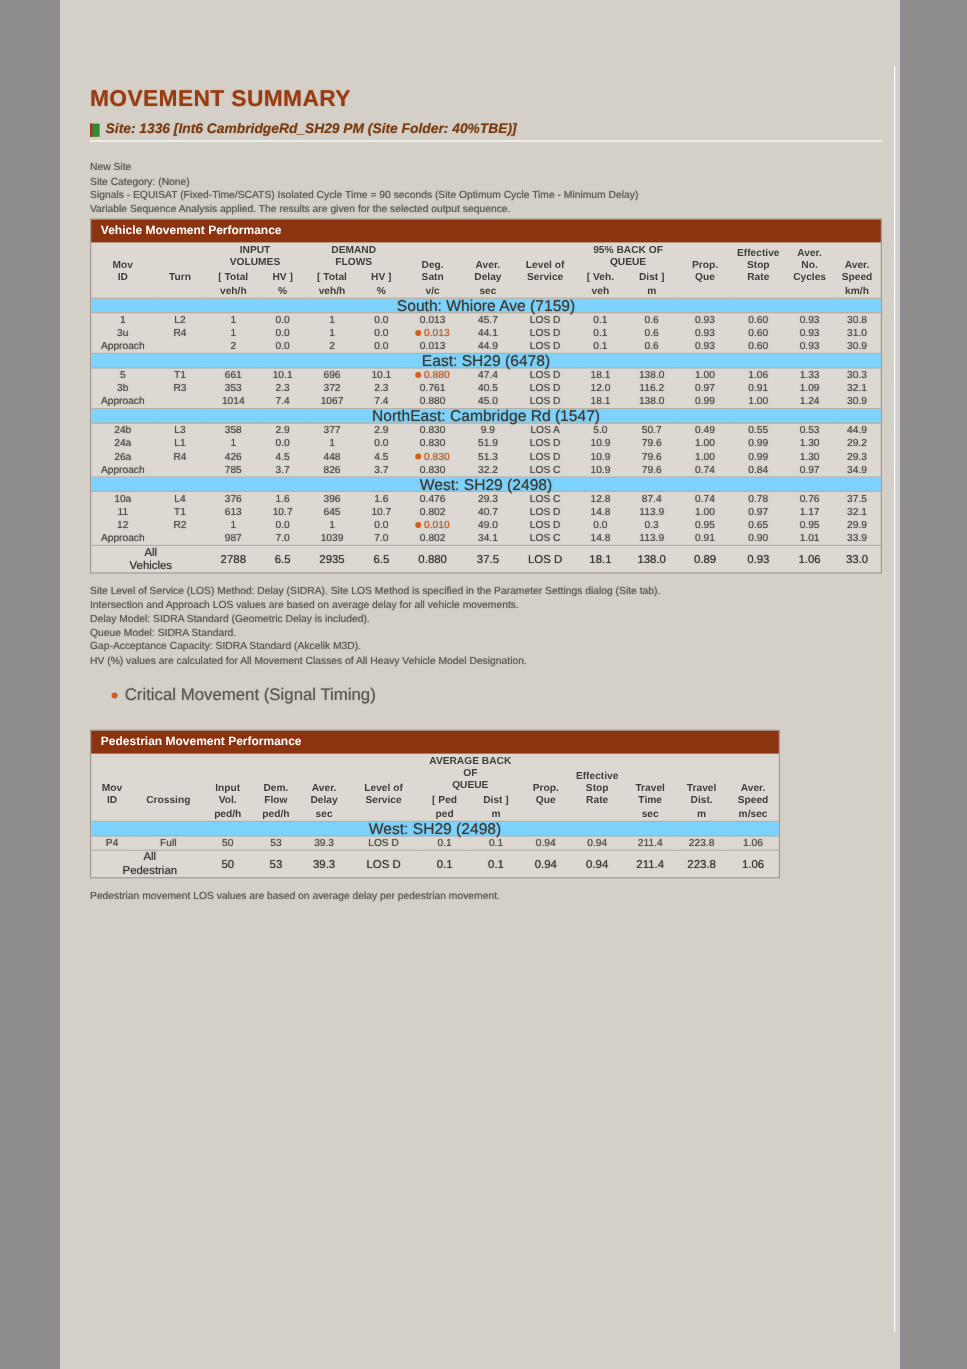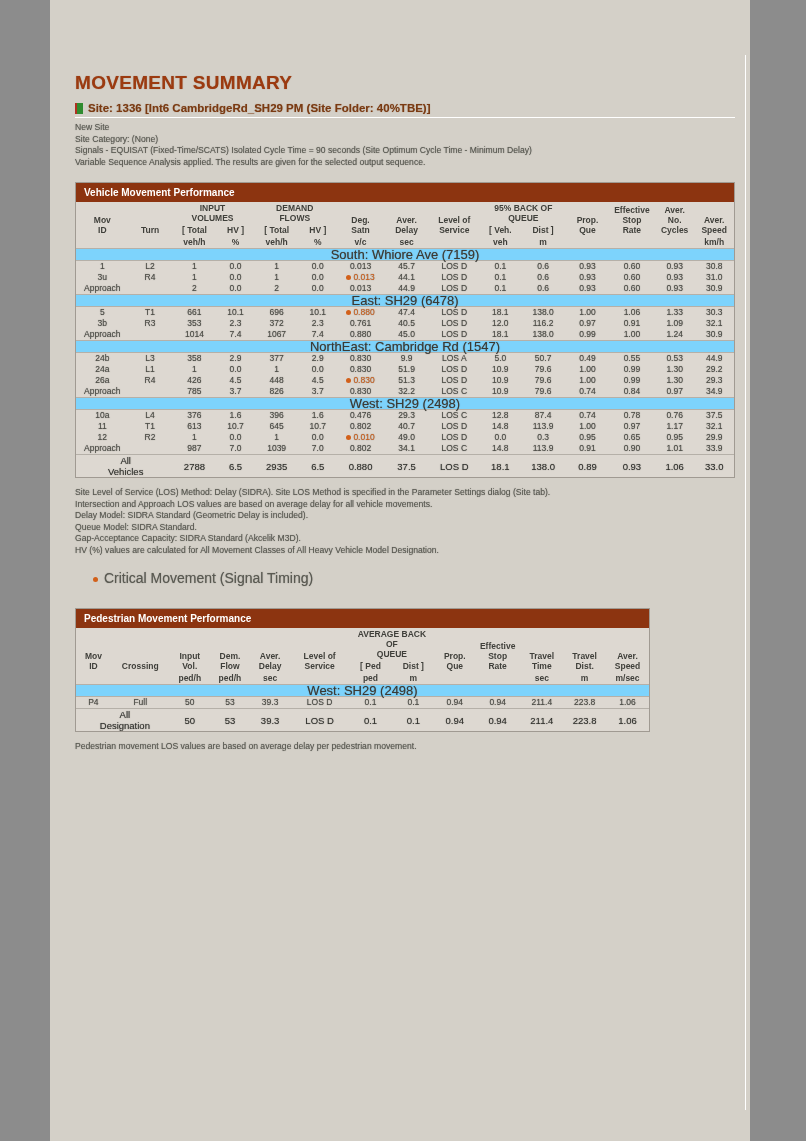--- a/index.html
+++ b/index.html
@@ -24,37 +24,37 @@
   .content{
     position:absolute; left:25px; top:72px; width:660px;
   }
   h1.title{
     font-size:19px; font-weight:bold; color:#9c3a10; letter-spacing:0.3px;
     margin:0 0 8px 0;
     text-shadow:0px 0px 1px rgba(120,60,20,0.55);
   }
   .sitebar{
     display:flex; align-items:flex-end; gap:5px;
-    border-bottom:1px solid #ffffff; padding-bottom:3px; margin-bottom:4px;
+    border-bottom:1px solid #ffffff; padding-bottom:3px; margin-bottom:16px;font-style:italic;
   }
   .site-marker{
     width:6px;height:11px;background:#2f8b2f;display:inline-block;
     border-left:2px solid #b03020;
   }
   .sitetitle{
     font-size:11.5px; font-weight:bold; color:#7a3a12;
     text-shadow:0px 0px 1px rgba(120,60,20,0.5);
   }
   .meta{
     font-size:8.6px; color:#5a5a52; line-height:11.5px;
     text-shadow:0px 0px 1px rgba(90,90,85,0.7);
   }
   .meta div{white-space:nowrap;}
   .tbl-wrap{
-    margin-top:14px; border:1px solid #a09a92; background:#ddd8d1;
+    margin-top:2px; border:1px solid #a09a92; background:#ddd8d1;
   }
   .tbl-head{
     background:#8c3410; color:#ffffff; font-weight:bold; font-size:10px;
     padding:4px 8px;
   }
   table.grid{
     border-collapse:collapse; width:100%; font-size:8.5px; color:#4e4e48;
     table-layout:fixed;
   }
   table.grid th{
@@ -536,21 +536,21 @@
             <td>0.1</td>
             <td>0.94</td>
             <td>0.94</td>
             <td>211.4</td>
             <td>223.8</td>
             <td>1.06</td>
           </tr>
           <tr class="total-row">
             <td class="total-label" colspan="2">
               <span>All</span><br>
-              <span>Designation</span>
+              <span>Pedestrian</span>
             </td>
             <td>50</td>
             <td>53</td>
             <td>39.3</td>
             <td>LOS D</td>
             <td>0.1</td>
             <td>0.1</td>
             <td>0.94</td>
             <td>0.94</td>
             <td>211.4</td>

